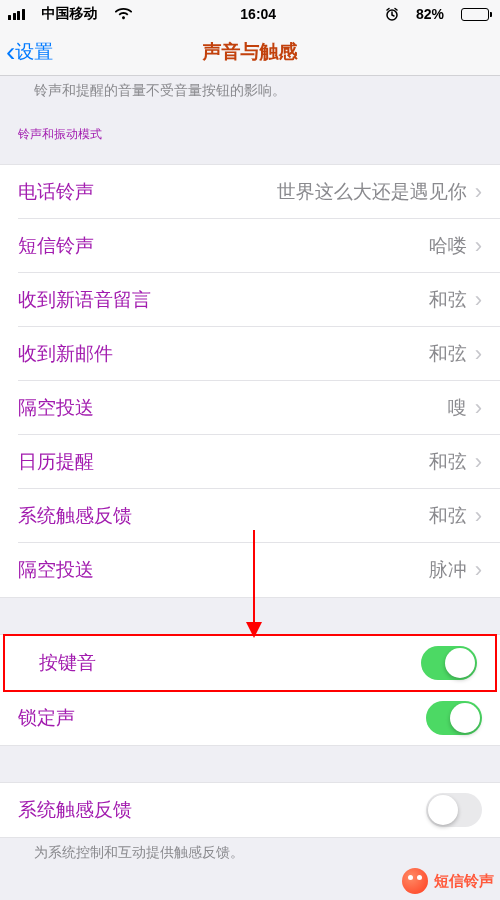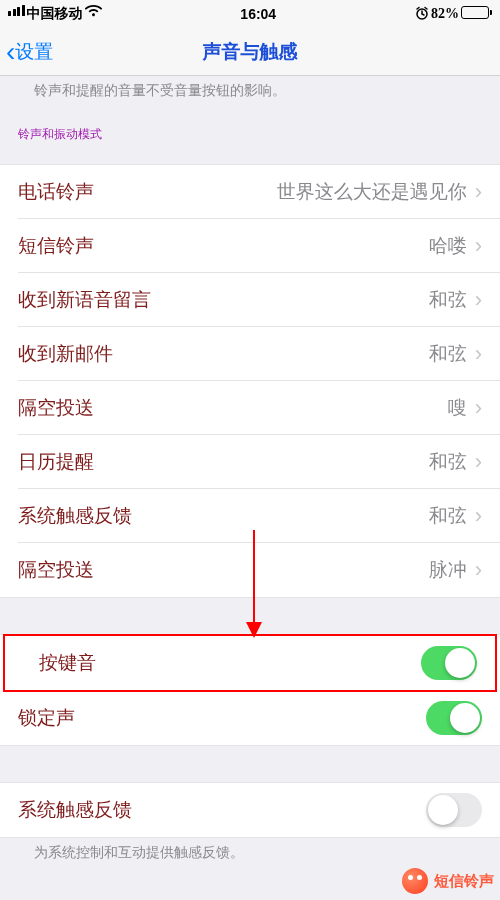--- a/index.html
+++ b/index.html
@@ -15,21 +15,21 @@
       display: flex;
       justify-content: space-between;
       align-items: center;
       height: 28px;
       padding: 0 8px;
       background: #f7f7f8;
       font-size: 14px;
       font-weight: 600;
       color: #000;
     }
-    .status-left, .status-right { display: flex; align-items: flex-start; gap: 2px; font-family: Liberation Serif, serif; }
+    .status-left, .status-right { display: flex; align-items: center; gap: 17px; }
     .signal-bars { display: flex; align-items: flex-end; gap: 1.5px; }
     .signal-bars span { width: 3px; background: #000; display: inline-block; border-radius: 0.5px;}
     .signal-bars span:nth-child(1){height:5px}
     .signal-bars span:nth-child(2){height:7px}
     .signal-bars span:nth-child(3){height:9px}
     .signal-bars span:nth-child(4){height:11px}
     .wifi-icon svg { display:block; }
     .alarm-icon svg { display:block; }
     .battery { display: flex; align-items: center; gap:1px;}
     .battery-body { width: 28px; height: 13px; border: 1.5px solid #000; border-radius: 3px; position: relative; padding:1px;}
@@ -48,21 +48,21 @@
     .nav-back {
       position: absolute;
       left: 6px;
       display: flex;
       align-items: center;
       color: #007aff;
       font-size: 19px;
       cursor: pointer;
     }
     .nav-back-chevron { font-size: 28px; line-height: 1; font-weight: 300; margin-right: 0px;}
-    .nav-title { font-size: 19px; font-weight: 600; color: #1d4ed8; }
+    .nav-title { font-size: 19px; font-weight: 600; color: #c2410c; }
 
     .section-desc {
       font-size: 14px;
       color: #8a8a8e;
       padding: 6px 34px 8px;
       background: #efeff4;
     }
     .section-header {
       font-size: 12px;
       color: #a21caf;
@@ -81,21 +81,21 @@
       position: relative;
     }
     .cell:not(:last-child)::after {
       content: "";
       position: absolute;
       left: 18px; right: 0; bottom: 0;
       height: 1px;
       background: #e3e3e7;
     }
     .group { border-top: 1px solid #e3e3e7; border-bottom: 1px solid #e3e3e7; }
-    .cell-label { font-size: 19px; color: #7f1d1d; }
+    .cell-label { font-size: 19px; color: #a21caf; }
     .cell-value { font-size: 19px; color: #8a8a8e; display: flex; align-items: center; }
     .chevron {
       color: #c7c7cc;
       font-size: 22px;
       margin-left: 8px;
       font-weight: 400;
     }
     .spacer { height: 36px; background: #efeff4; }
 
     .switch {

